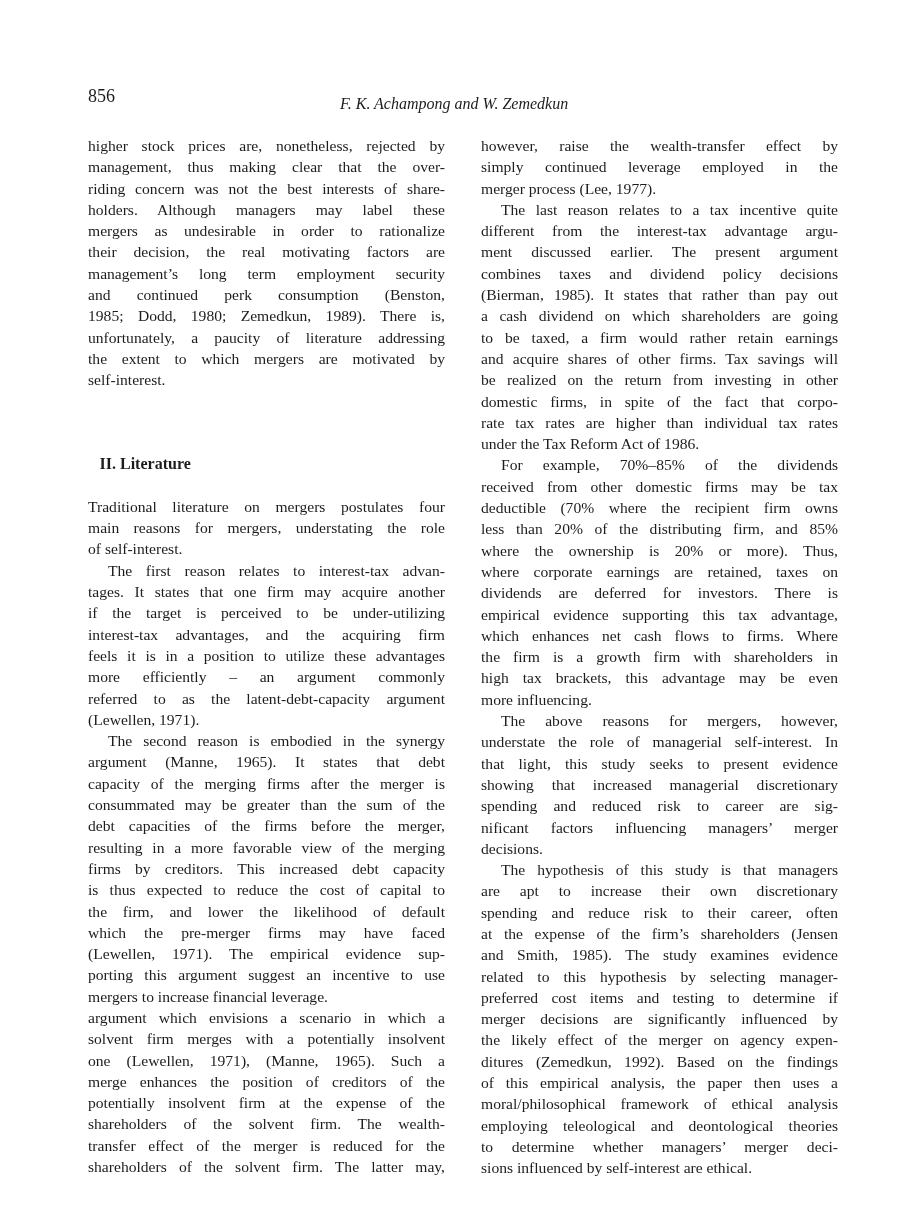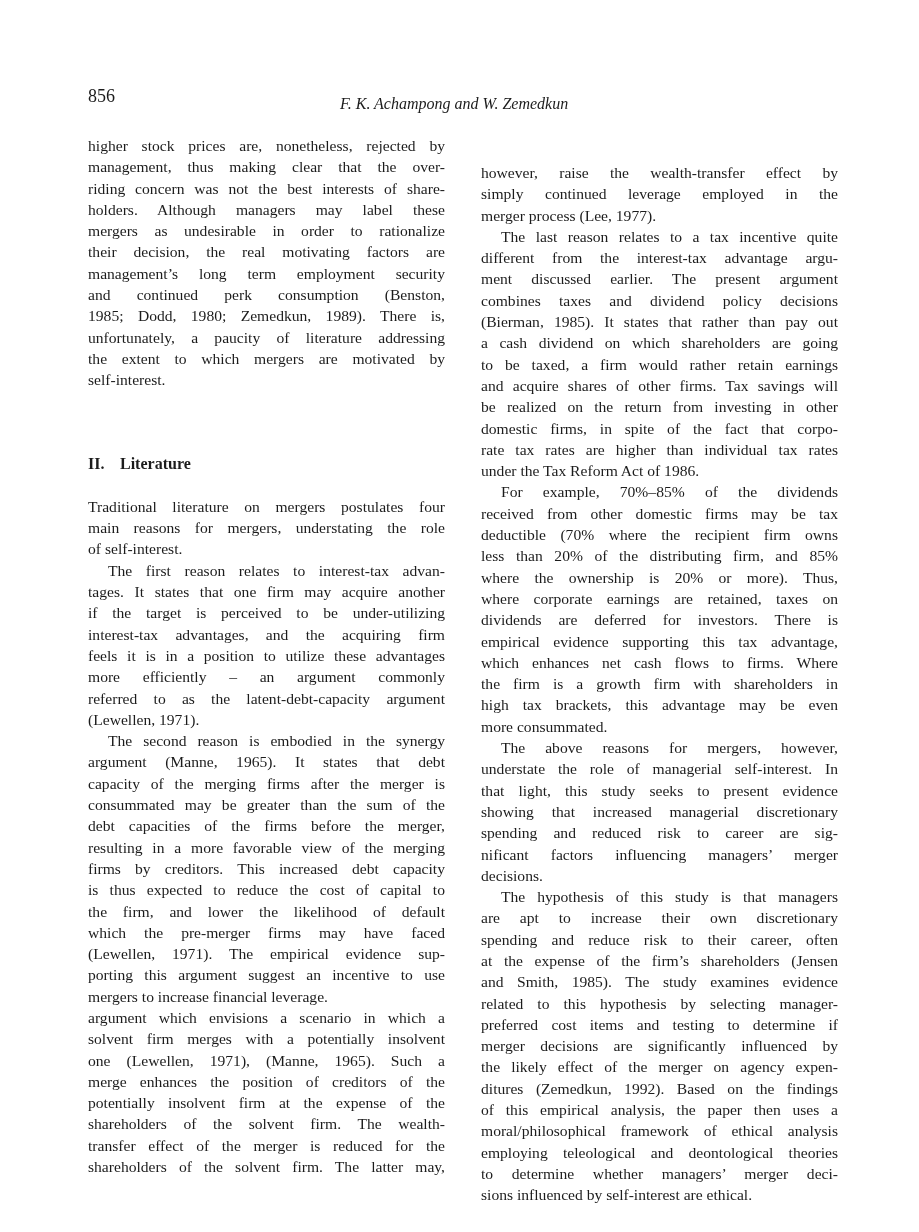--- a/index.html
+++ b/index.html
@@ -31,21 +31,21 @@
       font-style: italic;
     }
     .column {
       position: absolute;
       top: 135px;
       width: 357px;
       font-size: 15.6px;
       line-height: 21.3px;
     }
     .col-left { left: 88px; }
-    .col-right { left: 481px; margin-top: 27px; }
+    .col-right { left: 481px; }
     .line {
       display: block;
       white-space: nowrap;
       text-align: justify;
       text-align-last: justify;
       height: 21.3px;
     }
     .line.last {
       text-align-last: left;
     }
@@ -54,21 +54,21 @@
       font-family: Liberation Serif, serif;
     }
     .section-heading {
       font-weight: bold;
       font-size: 16px;
       display: block;
       height: 21.3px;
       white-space: nowrap;
     }
     .gap { display: block; }
-    .heading-num { display: inline-block; width: 28px; }
+    .heading-num { display: inline-block; width: 28px; text-align: right; }
   </style>
 </head>
 <body>
 
 <div class="page-number">856</div>
 <div class="running-head">F. K. Achampong and W. Zemedkun</div>
 
 <div class="column col-left">
   <div>
       <span class="line">higher stock prices are, nonetheless, rejected by</span>
@@ -157,21 +157,21 @@
       <span class="line">received from other domestic firms may be tax</span>
       <span class="line">deductible (70% where the recipient firm owns</span>
       <span class="line">less than 20% of the distributing firm, and 85%</span>
       <span class="line">where the ownership is 20% or more). Thus,</span>
       <span class="line">where corporate earnings are retained, taxes on</span>
       <span class="line">dividends are deferred for investors. There is</span>
       <span class="line">empirical evidence supporting this tax advantage,</span>
       <span class="line">which enhances net cash flows to firms. Where</span>
       <span class="line">the firm is a growth firm with shareholders in</span>
       <span class="line">high tax brackets, this advantage may be even</span>
-      <span class="line last">more consummated.</span>
+      <span class="line last">more influencing.</span>
     </div>
   <div>
       <span class="line indent">The above reasons for mergers, however,</span>
       <span class="line">understate the role of managerial self-interest. In</span>
       <span class="line">that light, this study seeks to present evidence</span>
       <span class="line">showing that increased managerial discretionary</span>
       <span class="line">spending and reduced risk to career are sig-</span>
       <span class="line">nificant factors influencing managers’ merger</span>
       <span class="line last">decisions.</span>
     </div>

